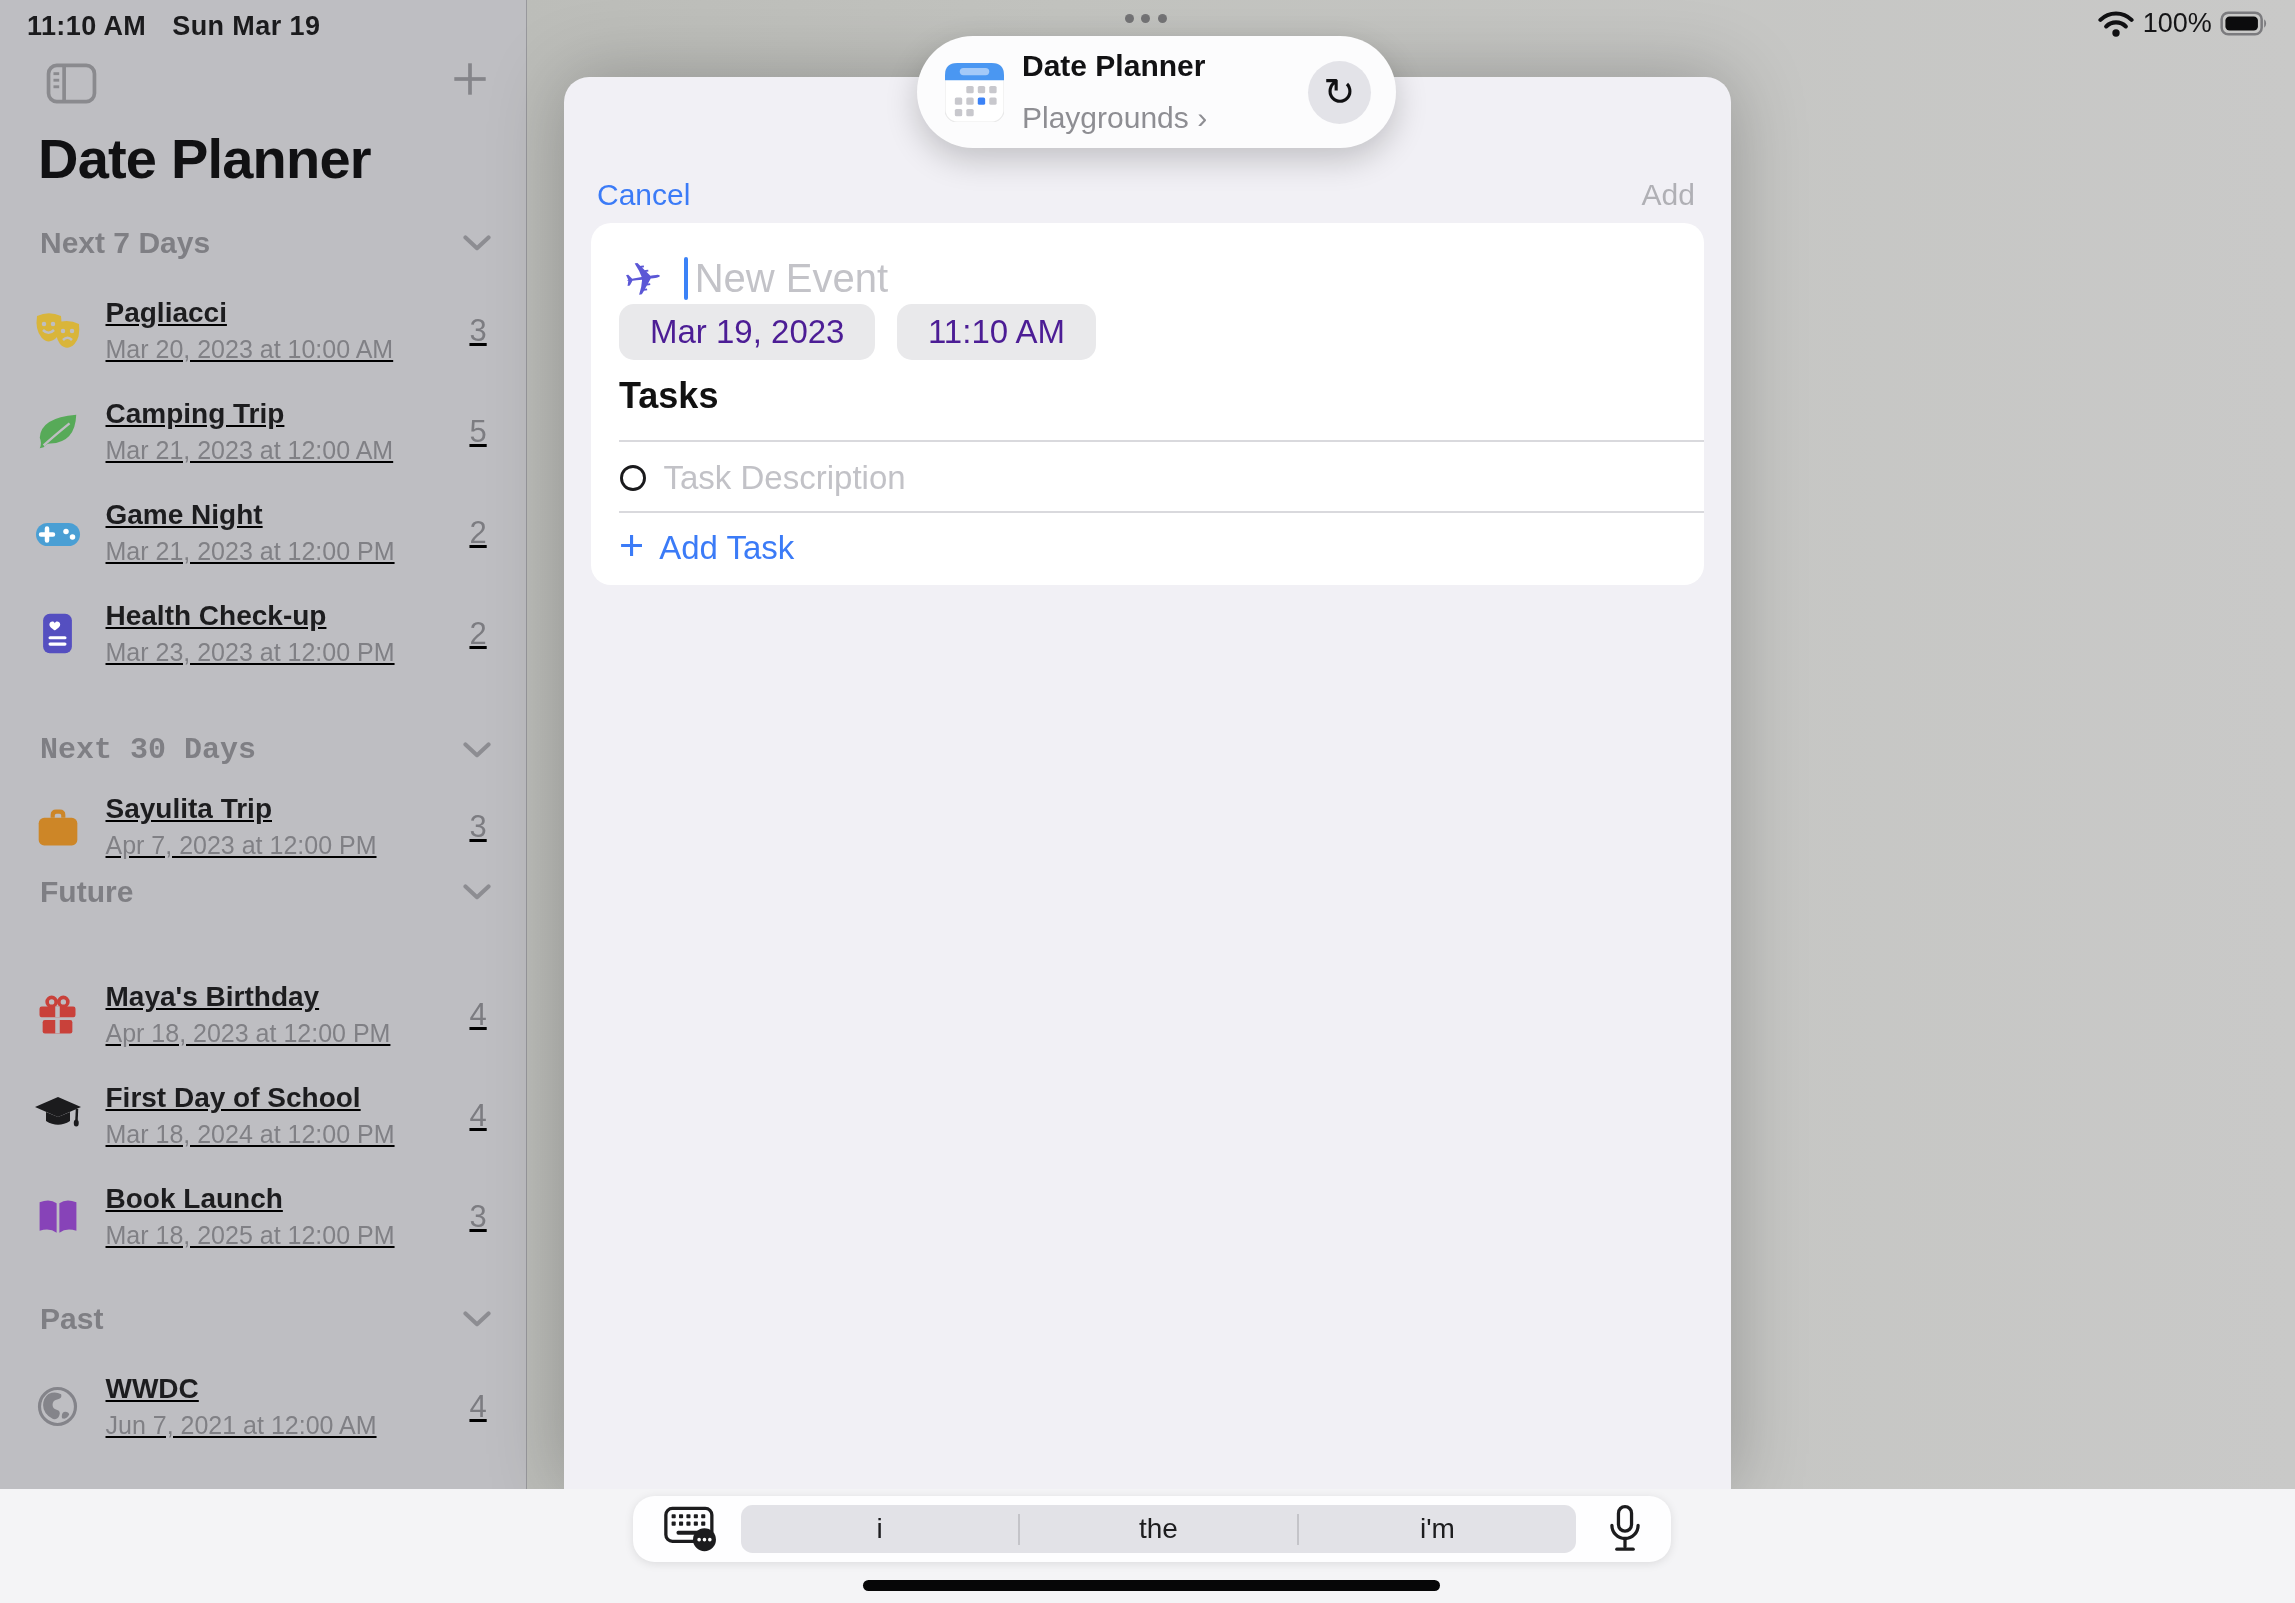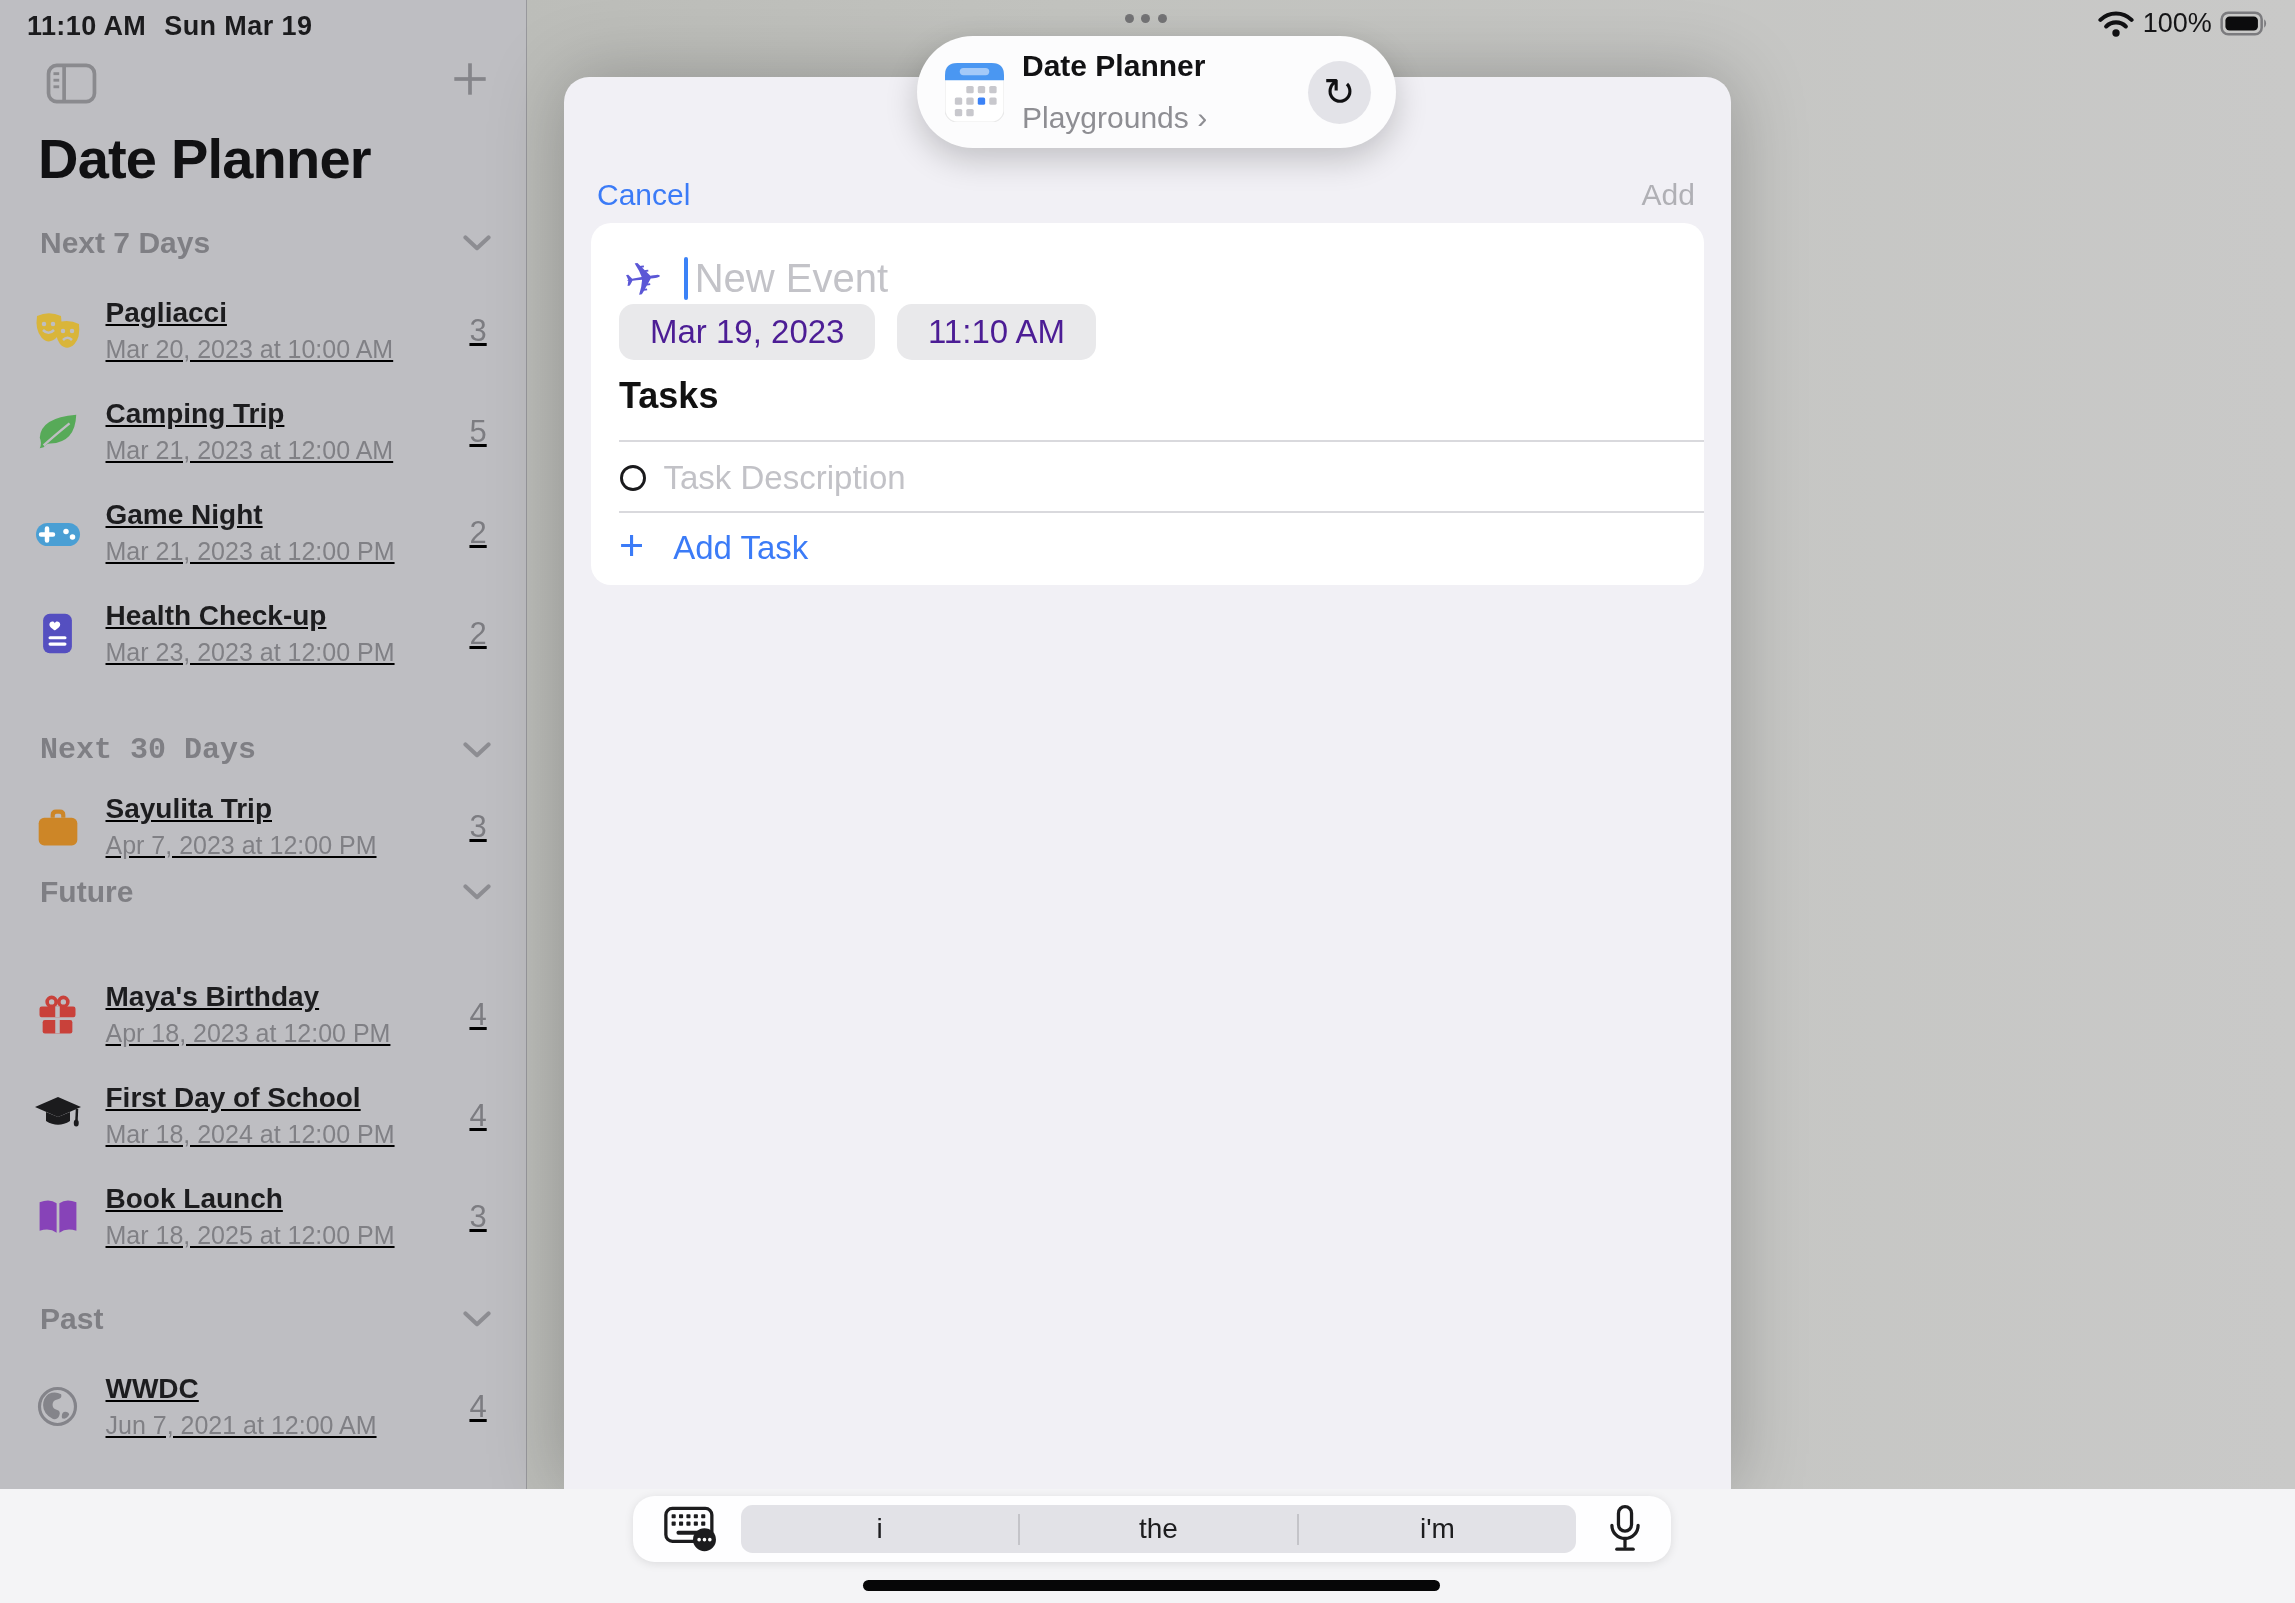--- a/index.html
+++ b/index.html
@@ -7,21 +7,21 @@
   .stage{position:relative;width:2295px;height:1603px;overflow:hidden;
          font-family:"Liberation Sans","DejaVu Sans",sans-serif;background:#c9c9c9;}
 
   
   .pane{position:absolute;left:527px;top:0;width:1768px;height:1489px;
         background:linear-gradient(90deg,#bcbdb9 0%,#c2c3bf 30%,#c9c9c8 100%);}
   .sidebar{position:absolute;left:0;top:0;width:527px;height:1489px;background:#bebec2;
            border-right:1.7px solid #98989c;}
   .statusbar{position:absolute;left:0;top:0;width:2295px;height:50px;color:#1b1b1d;}
   .st-left{position:absolute;left:27px;top:10.7px;font-size:27px;font-weight:700;letter-spacing:0.4px;}
-  .st-date{margin-left:18px;font-weight:600;}
+  .st-date{margin-left:26px;font-weight:600;}
   .st-right{position:absolute;right:25px;top:8.3px;display:flex;align-items:center;gap:8.3px;}
   .st-pct{font-size:27px;font-weight:500;color:#141416;}
   .handle-dots{position:absolute;left:1125px;top:14px;display:flex;gap:7.4px;}
   .handle-dots i{width:9px;height:9px;border-radius:50%;background:#747476;display:block;}
 
   
   .sb-toggle{position:absolute;left:46px;top:63px;}
   .sb-plus{position:absolute;left:451px;top:60px;}
   .sb-title{position:absolute;left:38px;top:126px;font-size:56px;font-weight:800;color:#111113;letter-spacing:-0.8px;}
   .sb-header{position:absolute;left:40px;width:451px;height:36px;display:flex;align-items:center;
@@ -46,21 +46,21 @@
   .pills{position:absolute;left:28px;top:81px;display:flex;gap:21.5px;}
   .pill-btn{height:56px;padding:0 31px;background:#e9e9eb;border-radius:15px;display:flex;
             align-items:center;font-size:33px;color:#4c1d95;cursor:pointer;}
   .tasks-h{position:absolute;left:28px;top:152px;font-size:36px;font-weight:700;color:#111;}
   .div1{position:absolute;left:28px;right:0;top:217px;height:1.7px;background:#d9d9dd;}
   .task-row{position:absolute;left:28px;top:237px;height:36px;display:flex;align-items:center;}
   .task-ph{margin-left:16.5px;font-size:33px;color:#c2c2c7;}
   .div2{position:absolute;left:28px;right:0;top:288px;height:1.7px;background:#d9d9dd;}
   .addtask{position:absolute;left:28px;top:302px;height:46px;display:flex;align-items:center;cursor:pointer;}
   .addtask .plus{font-size:43px;font-weight:300;color:#3b7bf7;line-height:1;margin-top:-5px;}
-  .addtask .lbl{margin-left:29px;font-size:33px;color:#3b7bf7;}
+  .addtask .lbl{margin-left:15px;font-size:33px;color:#3b7bf7;}
 
   
   .appill{position:absolute;left:917px;top:36px;width:479px;height:112px;border-radius:56px;
           background:#fcfcfd;box-shadow:0 11.6px 33px rgba(0,0,0,.20);display:flex;align-items:center;cursor:pointer;}
   .cal{width:59px;height:59px;margin-left:28px;flex:0 0 59px;}
   .appill .names{margin-left:18px;line-height:1.15;}
   .ap-name{font-size:30px;font-weight:700;color:#121214;}
   .ap-src{font-size:30px;color:#8e8e93;margin-top:18px;text-align:right;}
   .refresh{margin-left:auto;margin-right:25px;width:63px;height:63px;border-radius:50%;background:#e3e3e8;
            display:flex;align-items:center;justify-content:center;font-size:38px;color:#101012;cursor:pointer;}

